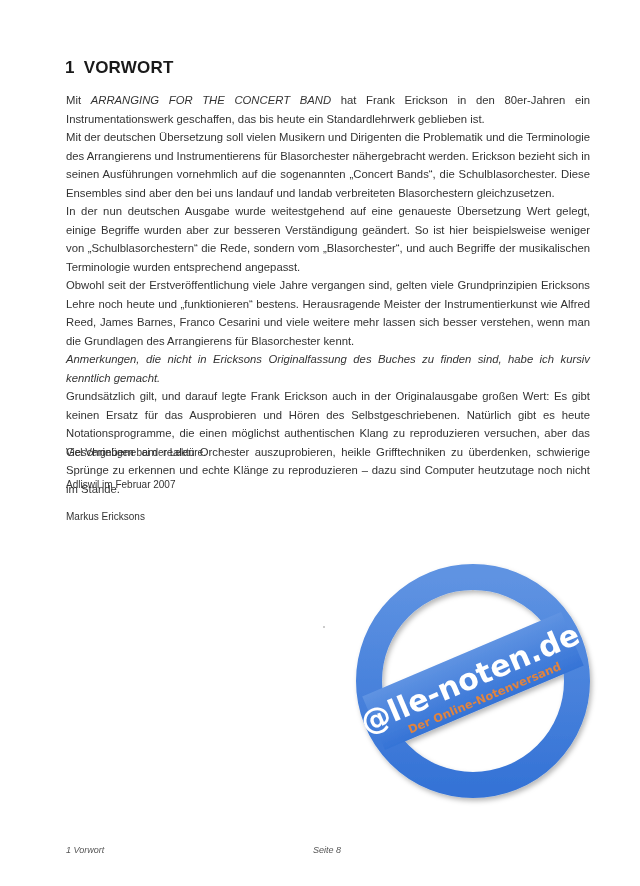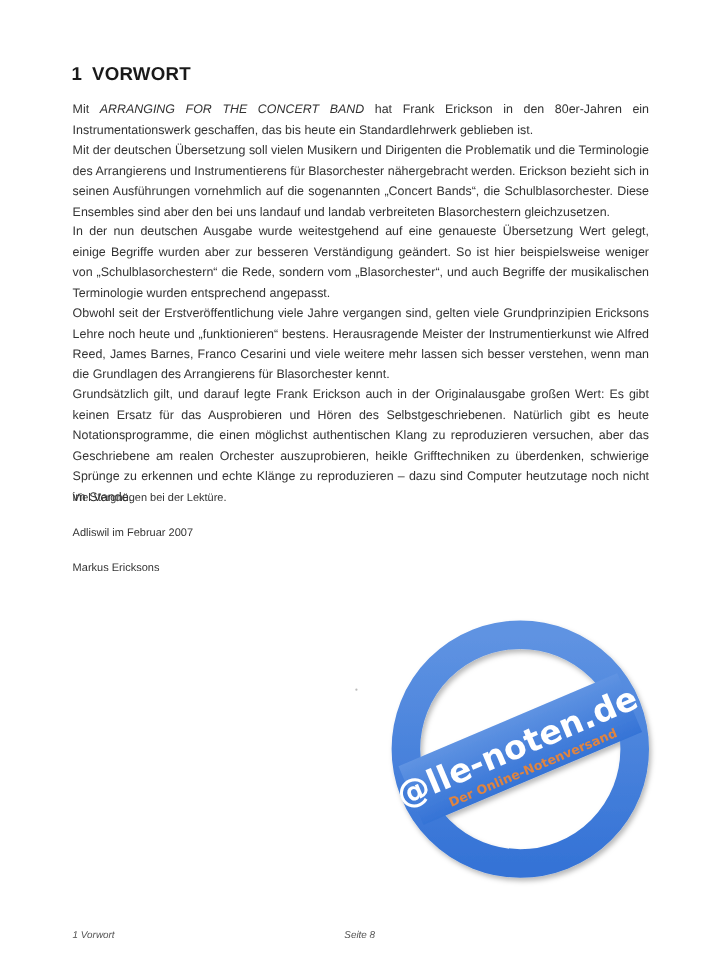--- a/index.html
+++ b/index.html
@@ -40,20 +40,21 @@
 
   <h1>
     <span class="num">1</span><span>VORWORT</span>
   </h1>
 
   <div class="body-text">
     <p class="last-left"><span>Mit </span><em>ARRANGING FOR THE CONCERT BAND</em><span> hat Frank Erickson in den 80er-Jahren ein Instrumentationswerk geschaffen, das bis heute ein Standardlehrwerk geblieben ist.</span></p>
     <p class="last-left">Mit der deutschen Übersetzung soll vielen Musikern und Dirigenten die Problematik und die Terminologie des Arrangierens und Instrumentierens für Blasorchester nähergebracht werden. Erickson bezieht sich in seinen Ausführungen vornehmlich auf die sogenannten „Concert Bands“, die Schulblasorchester. Diese Ensembles sind aber den bei uns landauf und landab verbreiteten Blasorchestern gleichzusetzen.</p>
     <p class="last-left">In der nun deutschen Ausgabe wurde weitestgehend auf eine genaueste Übersetzung Wert gelegt, einige Begriffe wurden aber zur besseren Verständigung geändert. So ist hier beispielsweise weniger von „Schulblasorchestern“ die Rede, sondern vom „Blasorchester“, und auch Begriffe der musikalischen Terminologie wurden entsprechend angepasst.</p>
     <p class="last-left">Obwohl seit der Erstveröffentlichung viele Jahre vergangen sind, gelten viele Grundprinzipien Ericksons Lehre noch heute und „funktionieren“ bestens. Herausragende Meister der Instrumentierkunst wie Alfred Reed, James Barnes, Franco Cesarini und viele weitere mehr lassen sich besser verstehen, wenn man die Grundlagen des Arrangierens für Blasorchester kennt.</p>
+    <p class="last-left"><em>Anmerkungen, die nicht in Ericksons Originalfassung des Buches zu finden sind, habe ich kursiv kenntlich gemacht.</em></p>
     <p class="last-left">Grundsätzlich gilt, und darauf legte Frank Erickson auch in der Originalausgabe großen Wert: Es gibt keinen Ersatz für das Ausprobieren und Hören des Selbstgeschriebenen. Natürlich gibt es heute Notationsprogramme, die einen möglichst authentischen Klang zu reproduzieren versuchen, aber das Geschriebene am realen Orchester auszuprobieren, heikle Grifftechniken zu überdenken, schwierige Sprünge zu erkennen und echte Klänge zu reproduzieren – dazu sind Computer heutzutage noch nicht im Stande.</p>
   </div>
 
   <p class="closing" style="top:445px">Viel Vergnügen bei der Lektüre.</p>
   <p class="closing" style="top:477px">Adliswil im Februar 2007</p>
   <p class="closing" style="top:509px">Markus Ericksons</p>
 
   <div class="dot"></div>
 
   <svg class="stamp" viewBox="0 0 260 260">

